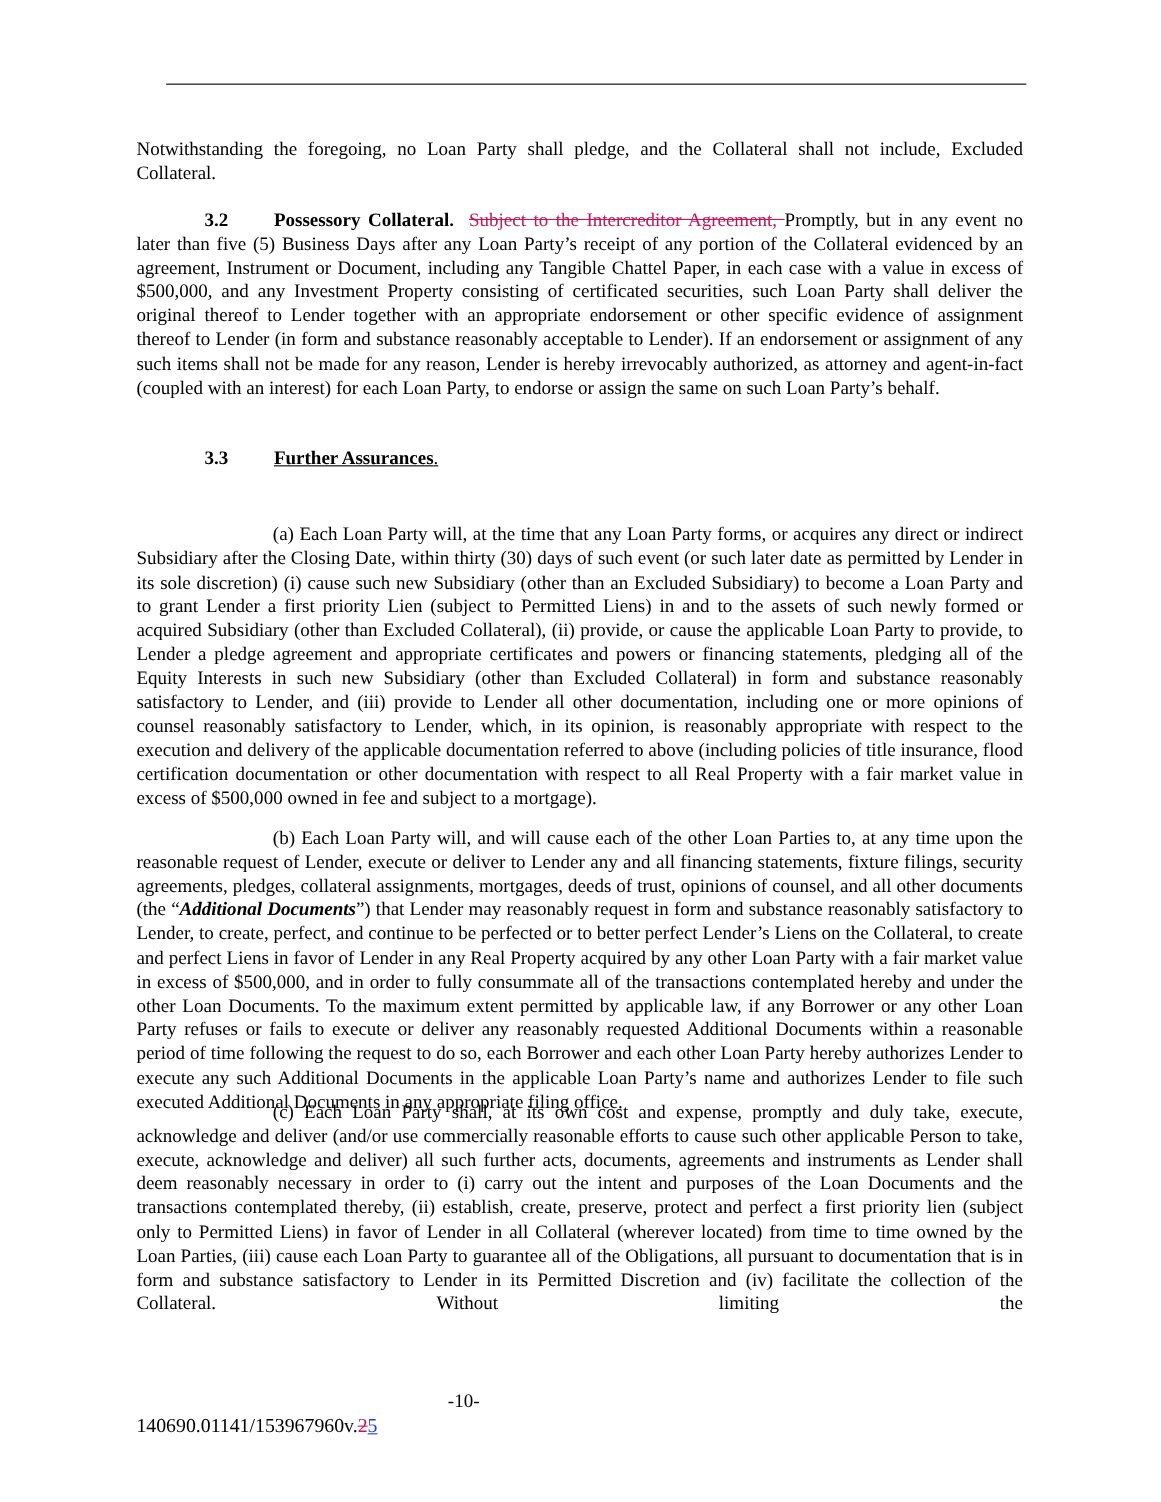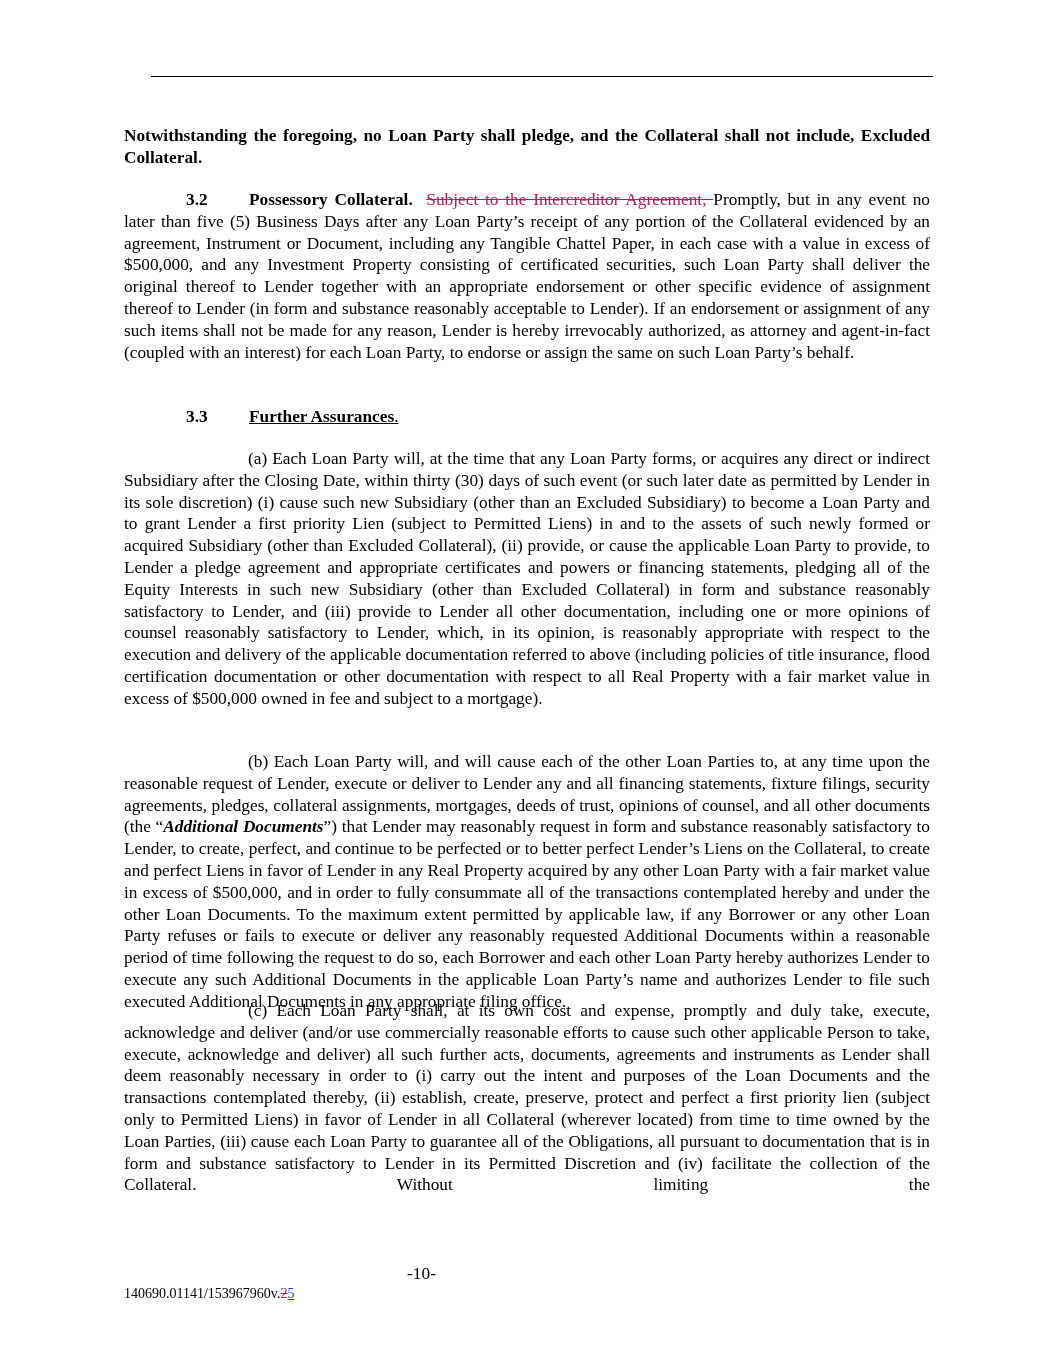--- a/index.html
+++ b/index.html
@@ -22,41 +22,41 @@
   .sec-num { font-weight: bold; display: inline-block; width: 63px; text-indent: 0; }
   .sec-title { font-weight: bold; }
   .del { color: #be185d; text-decoration: line-through; }
   .ins { color: #1c3fd6; text-decoration: underline; }
   .bi { font-weight: bold; font-style: italic; }
   .page-number {
     position: absolute; left: 0; width: 843px; top: 1264px; text-align: center;
     font-size: 17.3px;
   }
   .doc-id {
-    position: absolute; left: 124px; top: 1286px; font-size: 14px; text-align: center;
+    position: absolute; left: 124px; top: 1286px; font-size: 18px; text-align: center;
   }
 </style>
 </head>
 <body>
 
 <div class="header-rule"></div>
 
-<div class="body-text" style="top:125px;font-weight:bold;">
+<div class="body-text" style="top:125px;">
   <p class="p just-last">Notwithstanding the foregoing, no Loan Party shall pledge, and the Collateral shall not include, Excluded Collateral.</p>
 </div>
 
 <div class="body-text" style="top:189px;">
   <p class="p just-last indent-sec"><span class="sec-num">3.2</span><span class="sec-title">Possessory Collateral.</span>&nbsp; <span class="del">Subject to the Intercreditor Agreement, </span><span>Promptly, but in any event no later than five (5) Business Days after any Loan Party’s receipt of any portion of the Collateral evidenced by an agreement, Instrument or Document, including any Tangible Chattel Paper, in each case with a value in excess of $500,000, and any Investment Property consisting of certificated securities, such Loan Party shall deliver the original thereof to Lender together with an appropriate endorsement or other specific evidence of assignment thereof to Lender (in form and substance reasonably acceptable to Lender).  If an endorsement or assignment of any such items shall not be made for any reason, Lender is hereby irrevocably authorized, as attorney and agent-in-fact (coupled with an interest) for each Loan Party, to endorse or assign the same on such Loan Party’s behalf.</span></p>
 </div>
 
 <div class="body-text" style="top:406px;text-decoration:underline;">
   <p class="p indent-sec"><span class="sec-num">3.3</span><span class="sec-title">Further Assurances</span><span>.</span></p>
 </div>
 
-<div class="body-text" style="top:448px;">
+<div class="body-text" style="top:475px;">
   <p class="p just-last indent-sub">(a)  Each Loan Party will, at the time that any Loan Party forms, or acquires any direct or indirect Subsidiary after the Closing Date, within thirty (30) days of such event (or such later date as permitted by Lender in its sole discretion) (i)  cause such new Subsidiary (other than an Excluded Subsidiary) to become a Loan Party and to grant Lender a first priority Lien (subject to Permitted Liens) in and to the assets of such newly formed or acquired Subsidiary (other than Excluded Collateral), (ii) provide, or cause the applicable Loan Party to provide, to Lender a pledge agreement and appropriate certificates and powers or financing statements, pledging all of the Equity Interests in such new Subsidiary (other than Excluded Collateral) in form and substance reasonably satisfactory to Lender, and (iii) provide to Lender all other documentation, including one or more opinions of counsel reasonably satisfactory to Lender, which, in its opinion, is reasonably appropriate with respect to the execution and delivery of the applicable documentation referred to above (including policies of title insurance, flood certification documentation or other documentation with respect to all Real Property with a fair market value in excess of $500,000 owned in fee and subject to a mortgage).</p>
 </div>
 
 <div class="body-text" style="top:751px;">
   <p class="p just-last indent-sub"><span>(b)  Each Loan Party will, and will cause each of the other Loan Parties to, at any time upon the reasonable request of Lender, execute or deliver to Lender any and all financing statements, fixture filings, security agreements, pledges, collateral assignments, mortgages, deeds of trust, opinions of counsel, and all other documents (the “</span><span class="bi">Additional Documents</span><span>”) that Lender may reasonably request in form and substance reasonably satisfactory to Lender, to create, perfect, and continue to be perfected or to better perfect Lender’s Liens on the Collateral, to create and perfect Liens in favor of Lender in any Real Property acquired by any other Loan Party with a fair market value in excess of $500,000, and in order to fully consummate all of the transactions contemplated hereby and under the other Loan Documents.  To the maximum extent permitted by applicable law, if any Borrower or any other Loan Party refuses or fails to execute or deliver any reasonably requested Additional Documents within a reasonable period of time following the request to do so, each Borrower and each other Loan Party hereby authorizes Lender to execute any such Additional Documents in the applicable Loan Party’s name and authorizes Lender to file such executed Additional Documents in any appropriate filing office.</span></p>
 </div>
 
 <div class="body-text" style="top:1000px;">
   <p class="p indent-sub" style="text-align-last: justify;">(c)  Each Loan Party shall, at its own cost and expense, promptly and duly take, execute, acknowledge and deliver (and/or use commercially reasonable efforts to cause such other applicable Person to take, execute, acknowledge and deliver) all such further acts, documents, agreements and instruments as Lender shall deem reasonably necessary in order to (i) carry out the intent and purposes of the Loan Documents and the transactions contemplated thereby, (ii) establish, create, preserve, protect and perfect a first priority lien (subject only to Permitted Liens) in favor of Lender in all Collateral (wherever located) from time to time owned by the Loan Parties, (iii) cause each Loan Party to guarantee all of the Obligations, all pursuant to documentation that is in form and substance satisfactory to Lender in its Permitted Discretion and (iv) facilitate the collection of the Collateral.  Without limiting the</p>
 </div>

